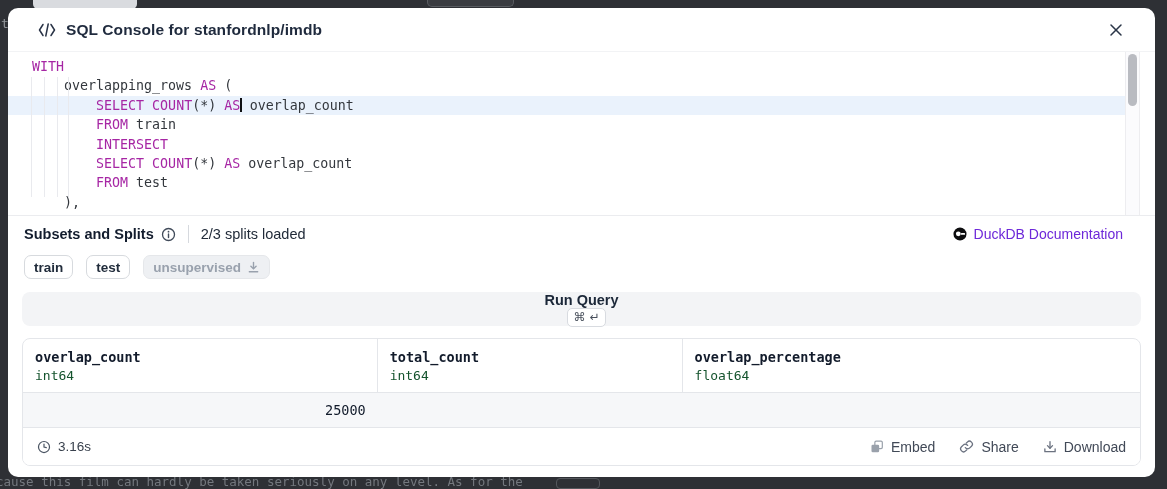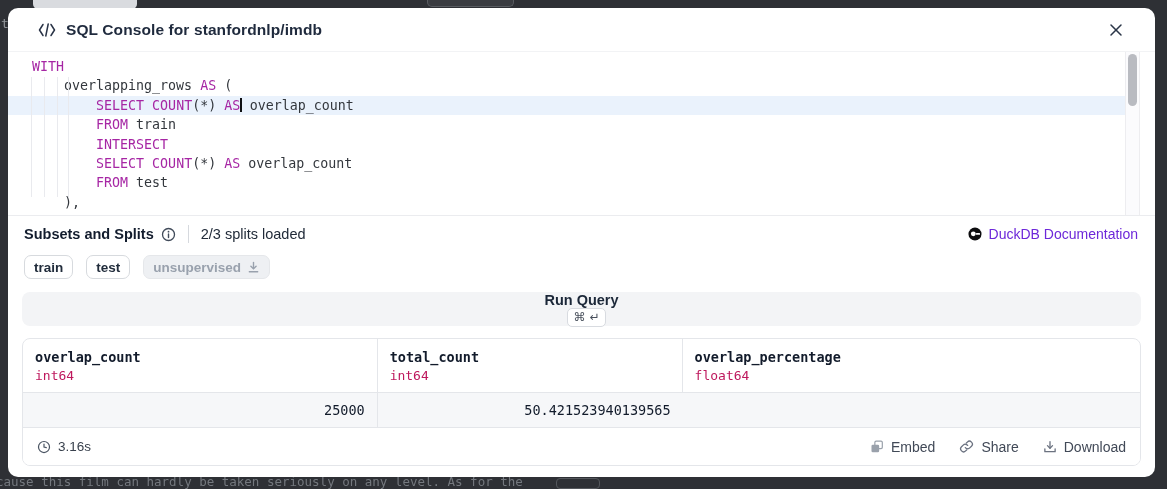--- a/index.html
+++ b/index.html
@@ -27,21 +27,21 @@
   .cl { height:19.4px; white-space:pre; padding-left:24px; }
   .cl.active { background:var(--c-active_line,#eaf2fc); }
   .tx { color:var(--c-code_text,#33373d); }
   .kw { color:var(--c-keyword,#a626a4); }
   .cursor { display:inline-block; width:1.5px; height:14px; background:#101114; vertical-align:-2px; }
   .guides { position:absolute; top:25px; left:0; height:120px; width:80px; pointer-events:none; }
   .guides div { position:absolute; top:0; bottom:0; width:1px; background:#e9eaee; }
   .vscroll { position:absolute; top:0; right:15px; width:15px; height:100%; background:#fbfbfd; border-left:1px solid #ededf0; border-right:1px solid #ededf0; }
   .vthumb { width:9px; height:52px; background:#b9bbc1; border-radius:5px; margin:2px auto 0; }
   
-  .splitsbar { height:36px; display:flex; align-items:center; padding:0 17px 0 16px; }
+  .splitsbar { height:36px; display:flex; align-items:center; padding:0 32px 0 16px; }
   .sp-title { font-size:14.5px; font-weight:700; color:#121c2d; }
   .sp-info { margin-left:7px; display:flex; align-items:center; cursor:pointer; background:none; border:none; padding:0; }
   .sp-div { width:1px; height:18px; background:#d6d9de; margin:0 12px; }
   .sp-status { font-size:14.5px; color:#212b39; }
   .doclink { margin-left:auto; display:flex; align-items:center; gap:7px; font-size:14px; color:#6d28d9; text-decoration:none; cursor:pointer; }
   
   .tagsrow { display:flex; align-items:center; gap:13px; padding:0 16px; height:30px; }
   .tag { height:24px; padding:0 9px; display:flex; align-items:center; gap:6px; background:#fff;
          border:1px solid #d7dade; border-radius:7px; font-size:13.5px; font-weight:700; color:#222d3c; cursor:pointer;
          font-family:"Liberation Sans", sans-serif; }
@@ -52,21 +52,21 @@
   .run-label { font-size:14.5px; font-weight:700; color:#1b2738; font-family:"Liberation Sans", sans-serif; }
   .kbd { margin-left:10px; padding:1px 6px 2px; background:#fff; border:1px solid #d8dbe0; border-radius:5px;
          font-size:12px; color:#49505c; font-family:"DejaVu Sans", sans-serif; }
   
   .results { margin:12px 14px 0; width:1119px; border:1px solid #e4e6ea; border-radius:8px; overflow:hidden; background:#fff; }
   .thead, .trow { display:grid; grid-template-columns:31.75% 27.3% auto; }
   .thead { border-bottom:1px solid #e4e6ea; }
   .th { padding:9px 12px 8px; border-right:1px solid #e4e6ea; }
   .th:last-child { border-right:none; }
   .th .nm { font-family:"DejaVu Sans Mono", monospace; font-size:13.5px; font-weight:700; color:#121b2b; line-height:18px; }
-  .th .tp { font-family:"DejaVu Sans Mono", monospace; font-size:13px; color:#be185d; line-height:17px; margin-top:1px; }
+  .th .tp { font-family:"DejaVu Sans Mono", monospace; font-size:13px; color:#14532d; line-height:17px; margin-top:1px; }
   .trow { background:#f6f7f9; border-bottom:1px solid #e4e6ea; }
   .td { padding:8px 12px; text-align:right; font-family:"DejaVu Sans Mono", monospace; font-size:13.5px; color:#121b2b; border-right:1px solid #e4e6ea; line-height:18px; }
   .td:last-child { border-right:none; }
   .tfoot { height:37px; display:flex; align-items:center; padding:0 14px; background:#fff; }
   .elapsed { display:flex; align-items:center; gap:7px; font-size:13.5px; color:#39414d; }
   .factions { margin-left:auto; display:flex; align-items:center; gap:24px; }
   .fbtn { display:flex; align-items:center; gap:7px; background:none; border:none; cursor:pointer;
           font-size:14px; color:#414957; font-family:"Liberation Sans", sans-serif; }
   svg { display:block; }
 </style>
@@ -183,21 +183,20 @@
         <div class="nm">total_count</div>
         <div class="tp">int64</div>
       </div>
       <div class="th">
         <div class="nm">overlap_percentage</div>
         <div class="tp">float64</div>
       </div>
     </div>
     <div class="trow">
       <div class="td">25000</div>
-      <div class="td">50.421523940139565</div>
     </div>
     <div class="tfoot">
       <span class="elapsed">
         <span>
           <svg width="14" height="14" viewBox="0 0 16 16" fill="none" stroke="#4b5563" stroke-width="1.4" stroke-linecap="round">
             <circle cx="8" cy="8" r="6.3"></circle>
             <polyline points="8,4.6 8,8 10.6,8.8"></polyline>
           </svg>
         </span>
         <span>3.16s</span>

